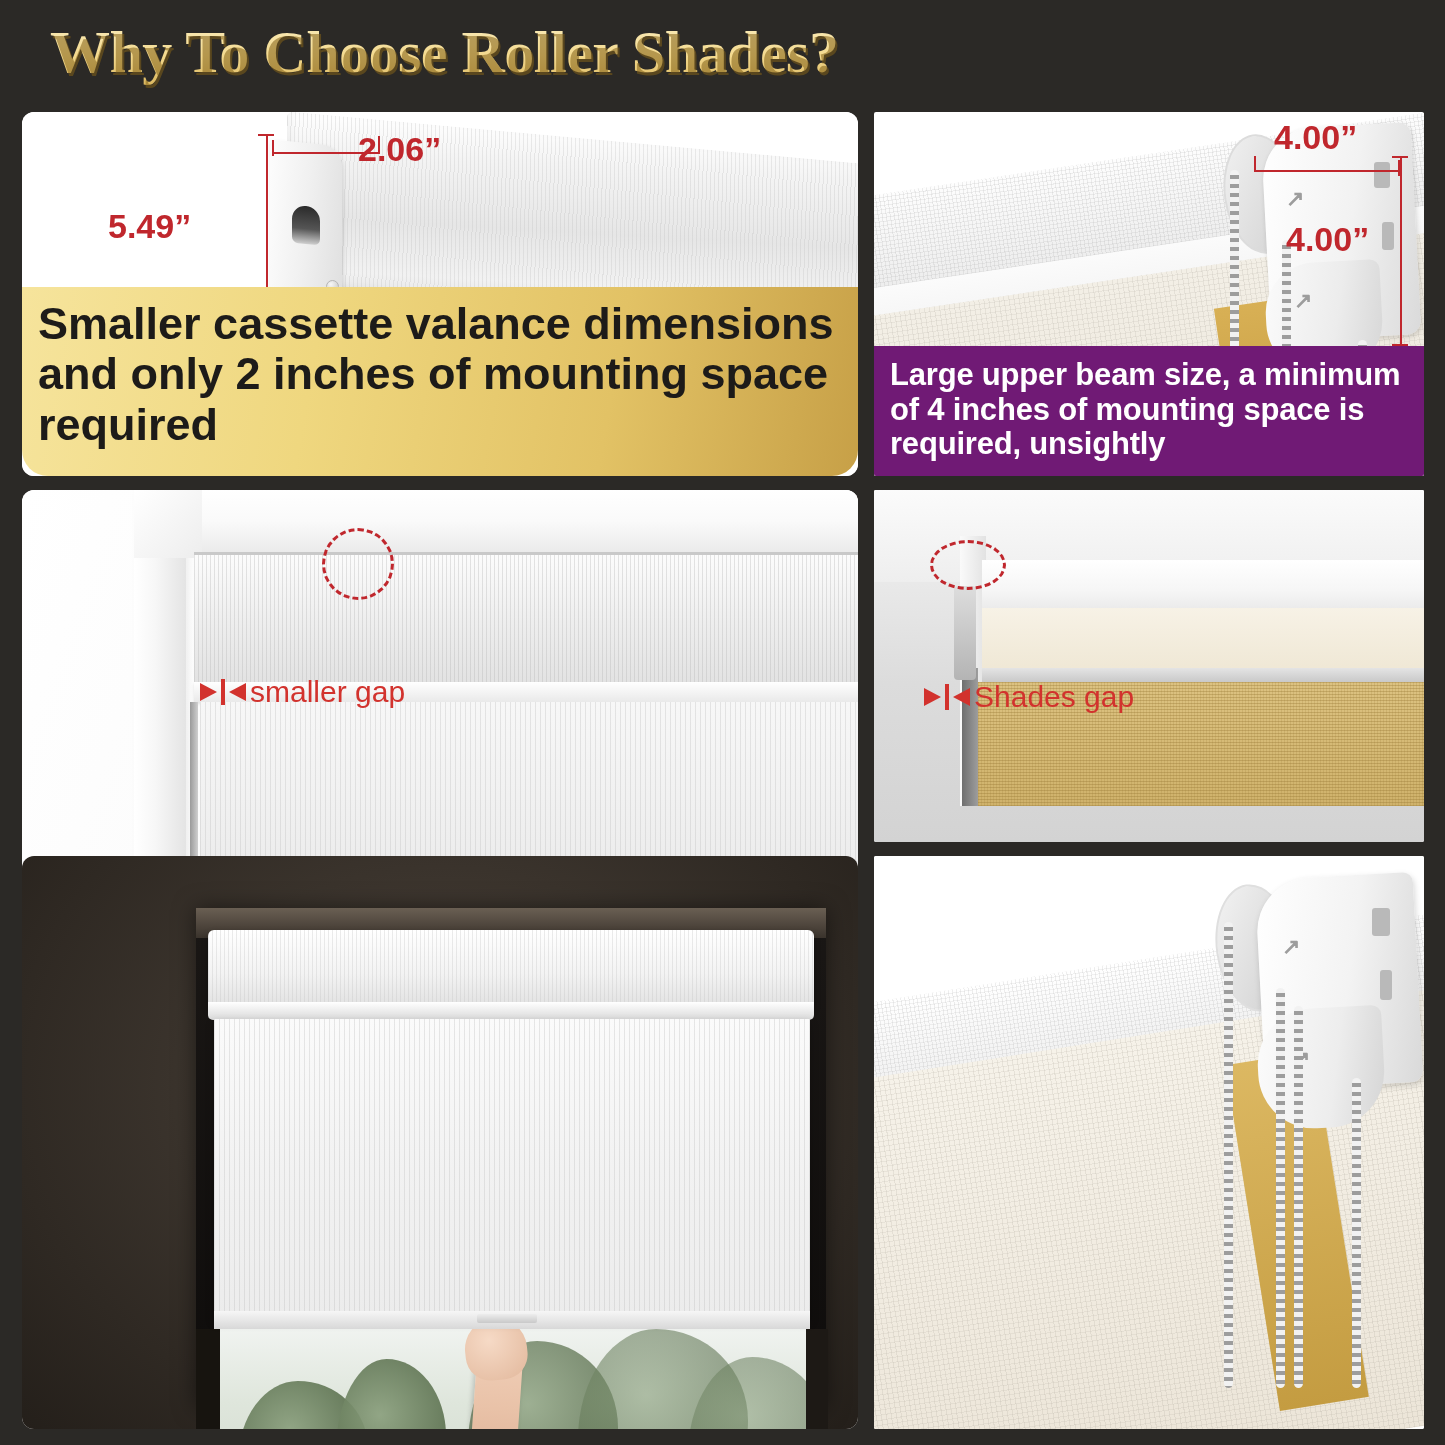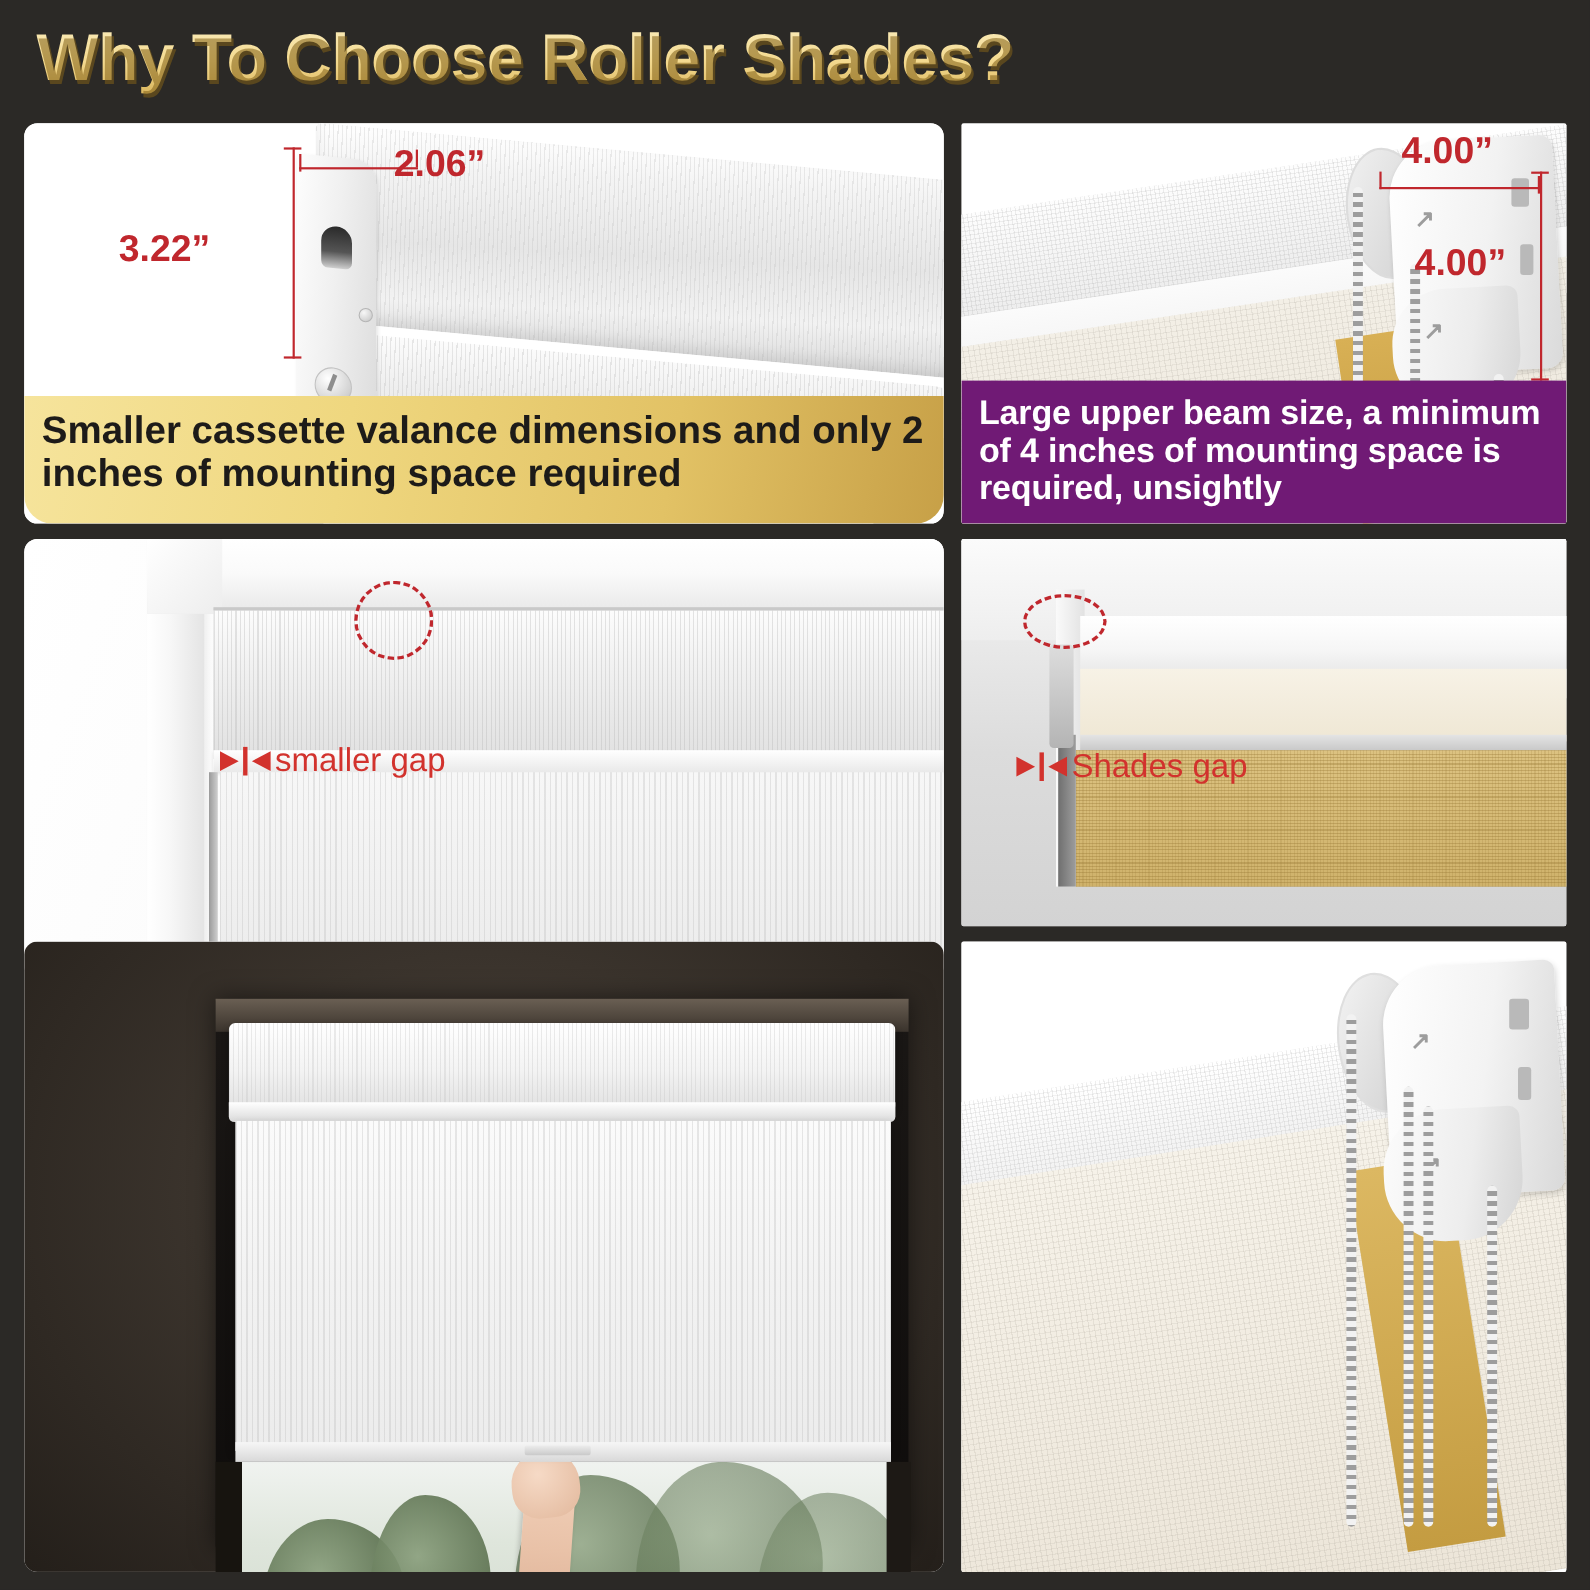--- a/index.html
+++ b/index.html
@@ -12,32 +12,32 @@
     position:relative;
     overflow:hidden;
   }
 
   
   .title-bar{
     position:absolute; left:0; top:0; width:1445px; height:104px;
     display:flex; align-items:center;
   }
   .title-text{
-    margin-left:33px;
+    margin-left:50px;
     font-size:60px;
     font-weight:bold;
     letter-spacing:-0.5px;
     color:#f7e0a0;
     background:linear-gradient(180deg,#fbeec0 0%,#f3d98e 55%,#d9b55c 100%);
     -webkit-background-clip:text;
     background-clip:text;
     -webkit-text-fill-color:transparent;
     text-shadow:2px 3px 0 rgba(130,96,24,0.55);
     white-space:nowrap;
-    font-family:Liberation Sans, sans-serif;
+    font-family:Liberation Serif, serif;
   }
   .title-text::after{content:"";}
 
   
   .grid{ position:absolute; left:0; top:104px; width:1445px; height:1341px; }
 
   .panel{ position:absolute; overflow:hidden; background:#fff; }
   .panel.left{ border-radius:12px; }
   .panel.right{ border-radius:2px; }
 
@@ -55,21 +55,21 @@
   .caption{
     position:absolute; left:0; right:0; bottom:0;
     padding:12px 16px 14px 16px;
     font-weight:bold;
     line-height:1.12;
     z-index:9;
   }
   .caption.gold{
     background:linear-gradient(100deg,#f6e49c 0%,#efd77f 35%,#e2c265 70%,#c7a047 100%);
     color:#1d1b19;
-    font-size:35px;
+    font-size:45px;
     border-bottom-left-radius:26px;
     border-bottom-right-radius:26px;
     padding-bottom:26px;
   }
   .caption.gray{
     background:#701a75;
     color:#ffffff;
     font-size:31px;
     letter-spacing:-0.2px;
   }
@@ -419,21 +419,21 @@
       <div class="bracket-knob"></div>
 
       <div class="dim-line-h" style="left:250px; top:40px; width:108px;"></div>
       <div class="dim-cap-h" style="left:250px; top:28px;"></div>
       <div class="dim-cap-h" style="left:356px; top:24px;"></div>
       <div class="dim-label" style="left:336px; top:18px;">2.06”</div>
 
       <div class="dim-line-v" style="left:244px; top:22px; height:192px;"></div>
       <div class="dim-cap-v" style="left:236px; top:22px;"></div>
       <div class="dim-cap-v" style="left:236px; top:212px;"></div>
-      <div class="dim-label" style="left:86px; top:95px;">3.22”</div>
+      <div class="dim-label" style="left:86px; top:95px;">5.49”</div>
     </div>
     <div class="caption gold">Smaller cassette valance dimensions and only 2 inches of mounting space required</div>
   </div>
 
   <div class="panel right" id="p2">
     <div class="media">
       <div class="p2-shade-top"></div>
       <div class="p2-shade-mid"></div>
       <div class="p2-shade-body"></div>
       <div class="p2-gold-fab"></div>

